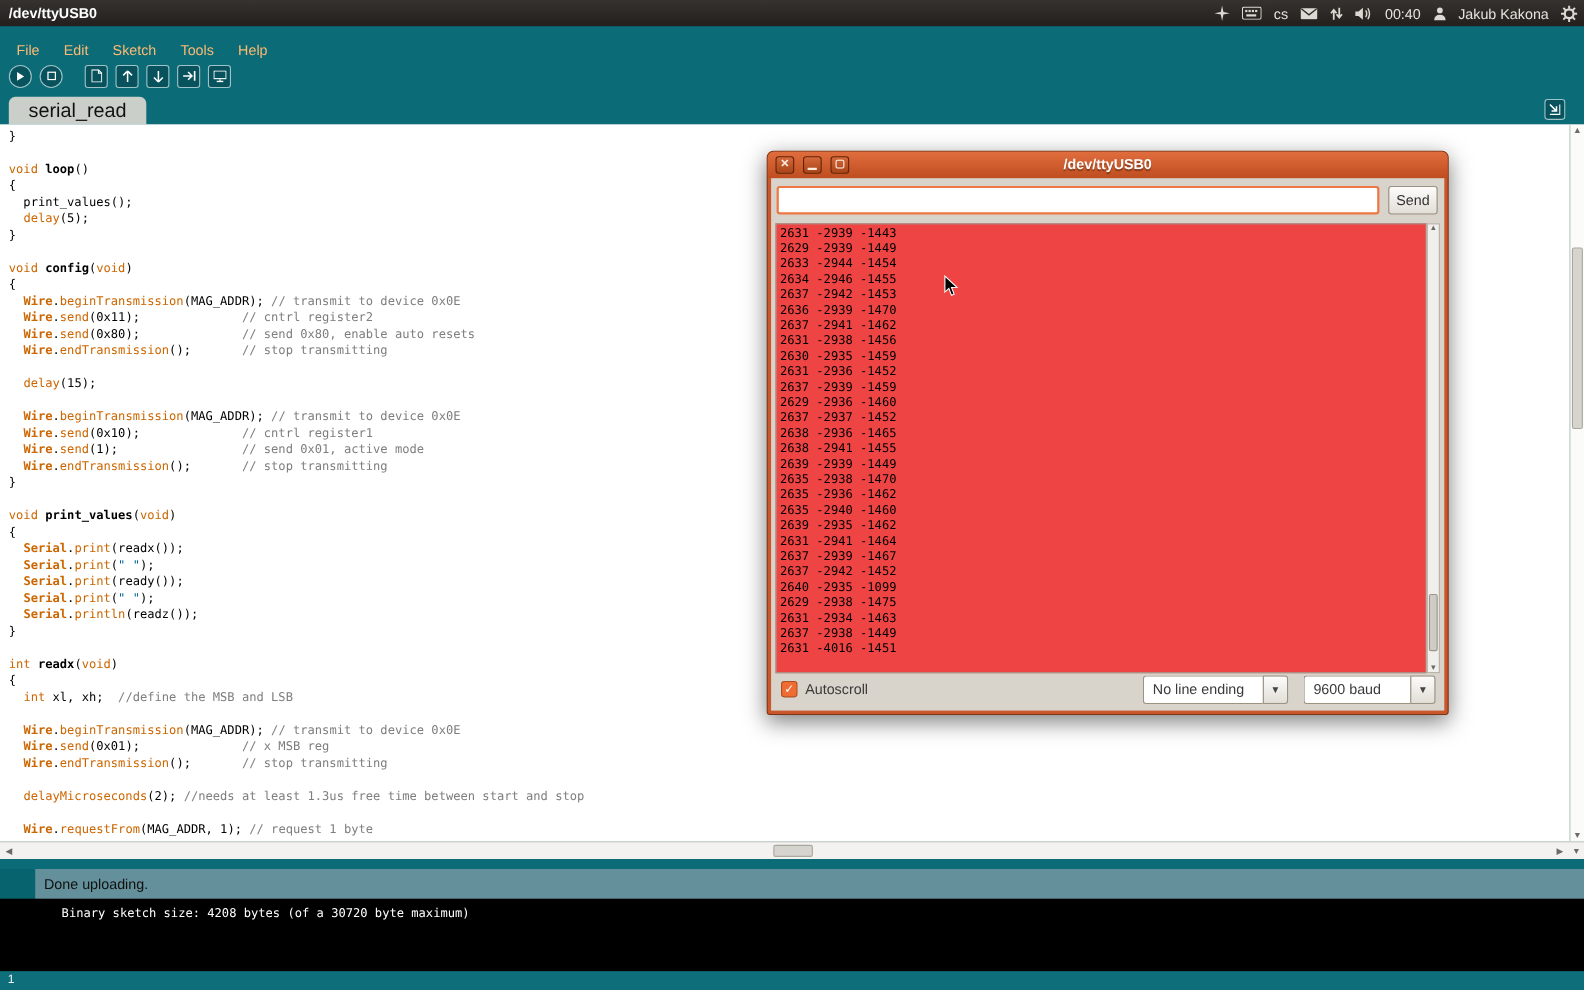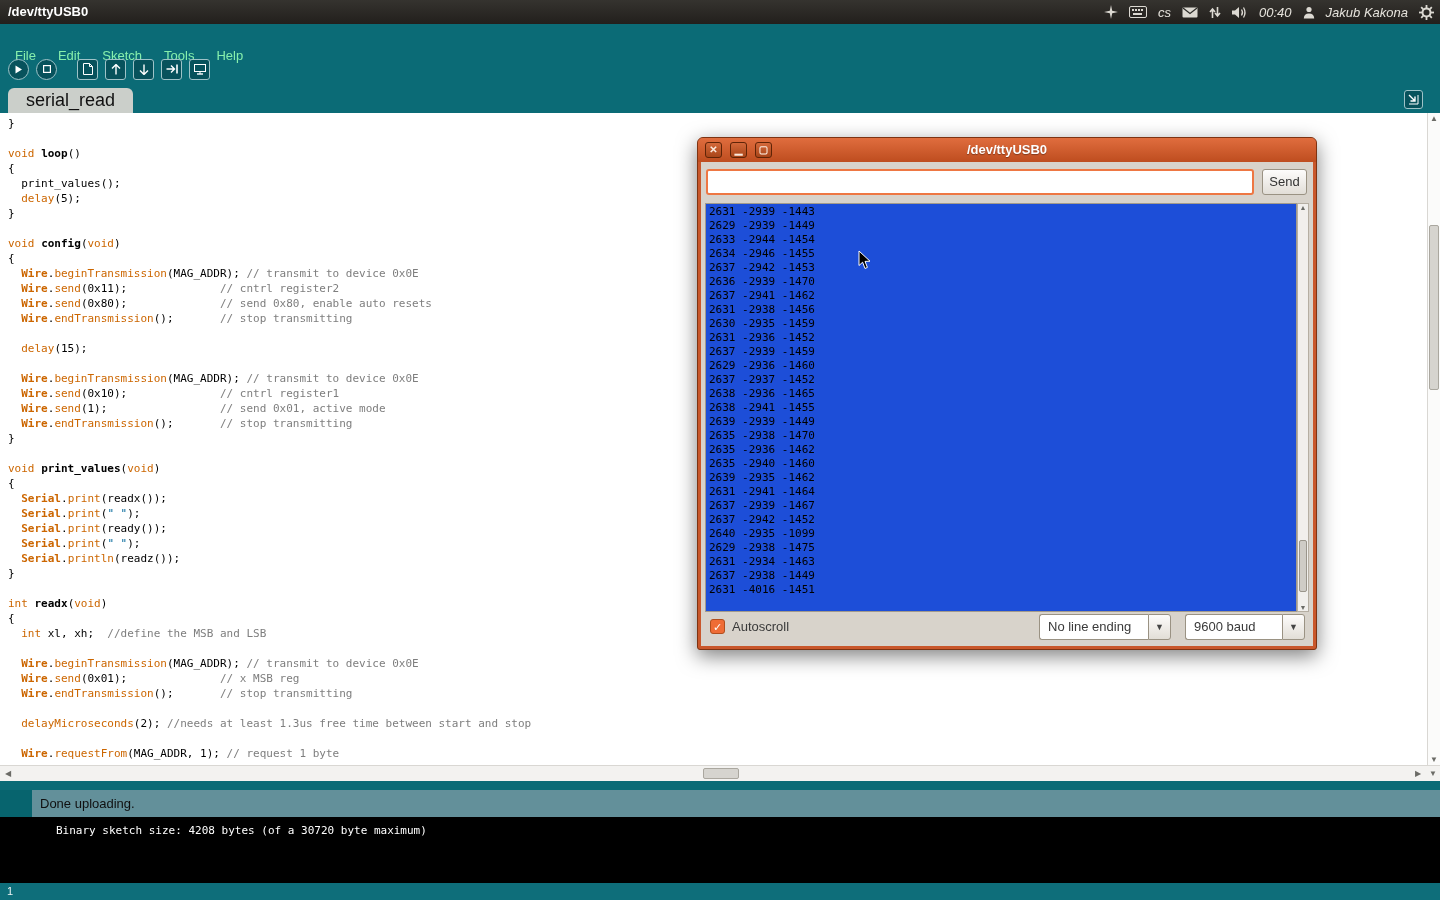--- a/index.html
+++ b/index.html
@@ -5,26 +5,26 @@
   * { margin:0; padding:0; box-sizing:border-box; }
   html,body { width:1440px; height:900px; overflow:hidden; background:#07646E;
               font-family:"Liberation Sans", sans-serif; }
 
   
   #top-panel { position:absolute; left:0; top:0; width:1440px; height:24px;
     background:linear-gradient(#35332f,#221f1c); color:#e6e3dc; }
   #panel-title { position:absolute; left:8px; top:0; line-height:24px; font-size:13px; font-weight:bold; color:#fff; }
   #tray { position:absolute; right:6px; top:0; height:24px; display:flex; align-items:center; gap:11px; font-size:13px; color:#e6e3dc; }
   #tray svg { display:block; }
-  .tray-txt { color:#e6e3dc;font-style:italic; }
+  .tray-txt { color:#e6e3dc; }
 
   
   #ide-band { position:absolute; left:0; top:24px; width:1440px; height:89px; background:#0B6B76; }
   #menubar { position:absolute; left:4px; top:0; height:28px; display:flex; }
-  .menu-item { color:#86efac; font-size:13px; line-height:28px; padding:18px 11px; cursor:default; }
+  .menu-item { color:#fdba74; font-size:13px; line-height:28px; padding:8px 11px; cursor:default; }
   #toolbar { position:absolute; left:8px; top:30px; height:30px; display:flex; align-items:center; gap:7px; }
   .tb { width:21px; height:21px; background:#07525C; border:1px solid #9ec3c8; display:flex; align-items:center; justify-content:center; }
   .tb.round { border-radius:50%; }
   .tb.sq { border-radius:3px; }
   .tb svg { display:block; }
   .gap { width:6px; }
 
   #tabbar { position:absolute; left:0; top:62px; width:1440px; height:27px; }
   #tab-active { position:absolute; left:8px; bottom:0; height:25px; padding:0 18px;
      background:#CBCFCA; border-radius:6px 6px 0 0; font-size:18px; line-height:25px; color:#111; }
@@ -69,21 +69,21 @@
   #sw-buttons { position:absolute; left:7px; top:4px; display:flex; gap:8px; }
   .sw-btn { width:17px; height:16px; background:linear-gradient(#d4683a,#a84519); border:1px solid #5f2407;
      border-radius:3px; color:#fbeade; font-size:10px; line-height:13px; text-align:center; font-weight:bold; }
   #sw-body { position:absolute; left:3px; right:3px; top:24px; bottom:3px; background:#D8D3CB; }
   #sw-input { position:absolute; left:5px; top:7px; width:548px; height:26px; background:#fff;
      border:2px solid #EE7743; border-radius:3px; font-size:13px; padding:0 5px; outline:none;
      font-family:"Liberation Sans", sans-serif; }
   #sw-send { position:absolute; right:6px; top:7px; width:45px; height:26px;
      background:linear-gradient(#fdfcfb,#e2ded7); border:1px solid #9a9283; border-radius:3px;
      font-size:13px; color:#333; text-align:center; line-height:24px; }
-  #sw-output { position:absolute; left:4px; top:41px; width:592px; height:409px; background:#1d4ed8;
+  #sw-output { position:absolute; left:4px; top:41px; width:592px; height:409px; background:#ef4444;
      border:1px solid #a29a8c; font-family:"DejaVu Sans Mono", monospace; font-size:11px; line-height:14px;
      padding:1px 3px; overflow:hidden; }
   .sw-line { white-space:pre; height:14px; }
   #sw-scroll { position:absolute; right:4px; top:41px; width:12px; height:409px; background:#f1efec; border:1px solid #b5aea2; }
   #sw-thumb { position:absolute; left:1px; top:336px; width:8px; height:52px; background:#cfccc6; border:1px solid #9a958b; border-radius:2px; }
   #sw-bottom { position:absolute; left:5px; right:5px; bottom:5px; height:28px; }
   #sw-check { position:absolute; left:4px; top:6px; width:15px; height:15px; background:#EF6C35;
      border:1px solid #b14e1d; border-radius:3px; color:#fff; font-size:11px; line-height:14px; text-align:center; }
   #sw-check-label { position:absolute; left:26px; top:6px; font-size:13px; color:#3a3a3a; }
   .combo { position:absolute; top:1px; height:26px; display:flex; }

